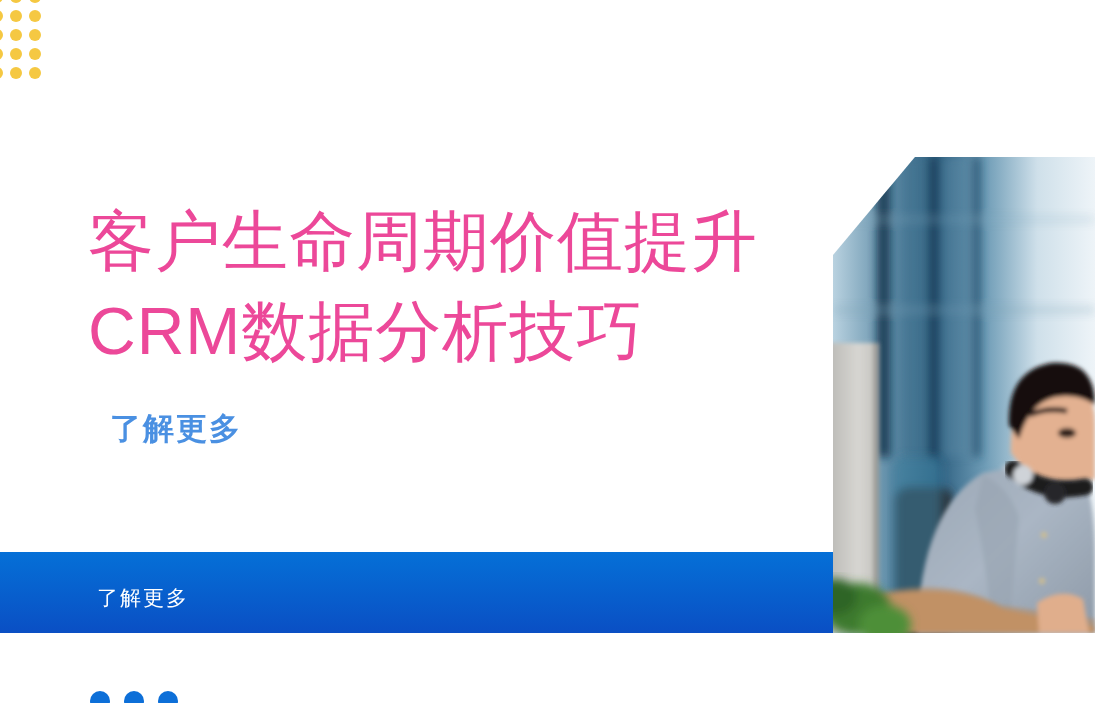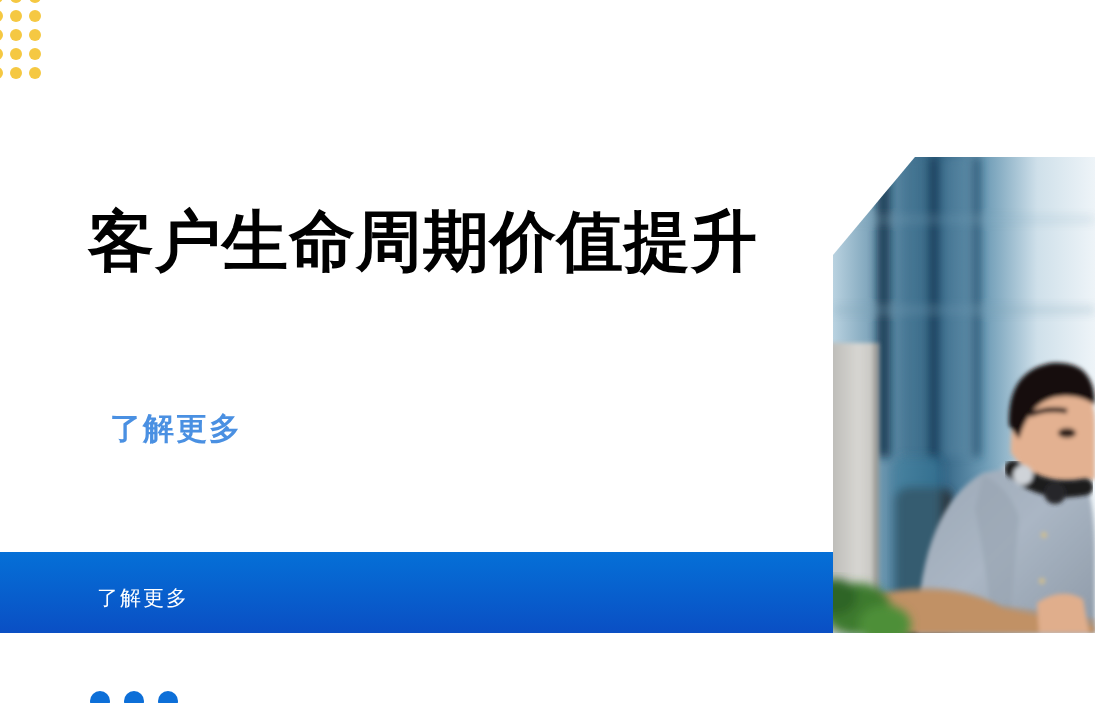--- a/index.html
+++ b/index.html
@@ -61,23 +61,23 @@
     position: absolute;
     left: 88px;
     top: 196px;
     width: 740px;
     z-index: 6;
   }
   .headline {
     margin: 0;
     font-size: 66px;
     line-height: 90px;
-    font-weight: bold;
+    font-weight: normal;
     letter-spacing: 1px;
-    color: #000000;
+    color: #ec4899;
     white-space: nowrap;
   }
   #subtitle {
     position: absolute;
     left: 110px;
     top: 408px;
     margin: 0;
     font-size: 31px;
     line-height: 42px;
     font-weight: bold;
@@ -231,20 +231,21 @@
       <g filter="url(#blurMd)">
         <ellipse cx="24" cy="452" rx="34" ry="26" fill="#3d7a2e"></ellipse>
         <ellipse cx="52" cy="468" rx="26" ry="20" fill="#4d8f39"></ellipse>
         <ellipse cx="2" cy="440" rx="22" ry="18" fill="#2f6526"></ellipse>
       </g>
     </svg>
   </div>
 
   <div id="headline-block">
     <h1 class="headline">客户生命周期价值提升</h1>
+    <h1 class="headline">CRM数据分析技巧</h1>
   </div>
 
   <p id="subtitle">了解更多</p>
 
   <div id="cta-band"></div>
   <p id="cta-label">了解更多</p>
 
   <div id="carousel-dots">
     <i></i>
     <i></i>

